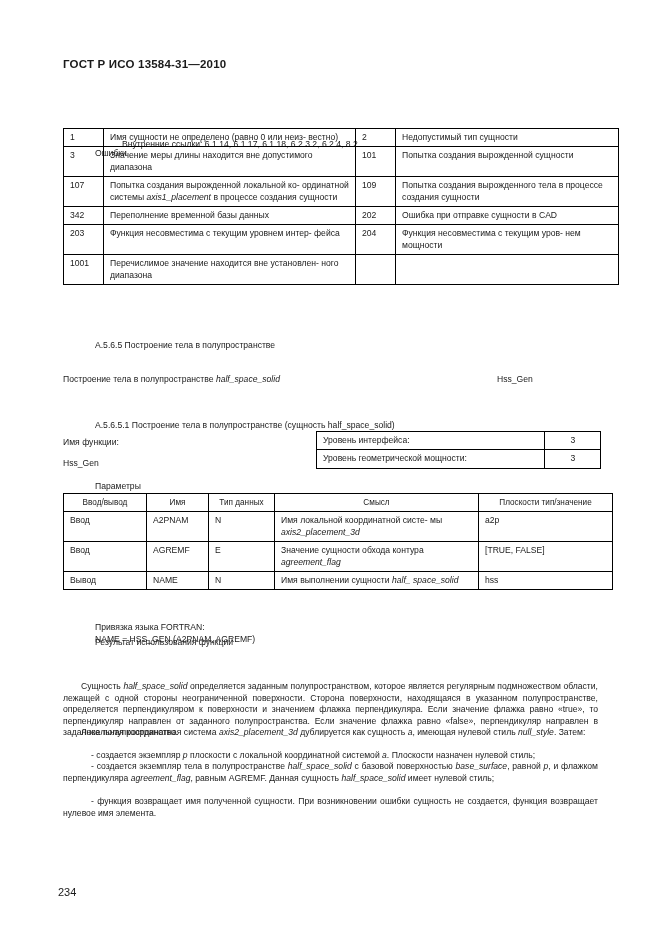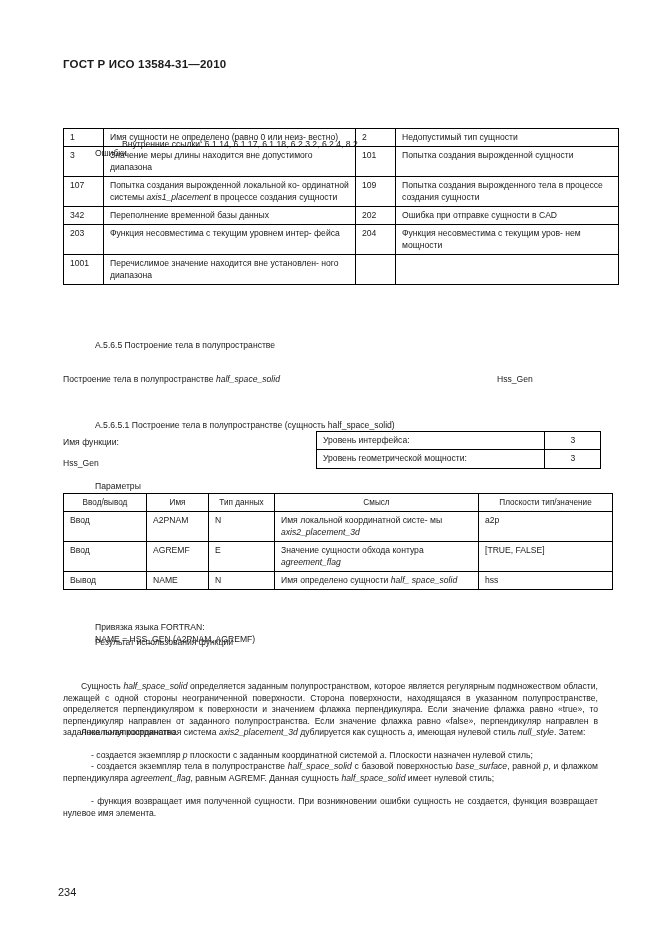--- a/index.html
+++ b/index.html
@@ -248,36 +248,36 @@
         <td class="c-name">AGREMF</td>
         <td class="c-type">E</td>
         <td class="c-mean"><span>Значение сущности обхода контура
 </span><span class="it">agreement_flag</span><span></span></td>
         <td class="c-val">[TRUE, FALSE]</td>
       </tr>
       <tr>
         <td class="c-io">Вывод</td>
         <td class="c-name">NAME</td>
         <td class="c-type">N</td>
-        <td class="c-mean"><span>Имя определено сущности </span><span class="it">half_
+        <td class="c-mean"><span>Имя выполнении сущности </span><span class="it">half_
 space_solid</span><span></span></td>
         <td class="c-val">hss</td>
       </tr>
     </tbody>
   </table>
 
   <div class="tx fortran"><span>Привязка языка FORTRAN:</span><br><span>NAME = HSS_GEN (A2PNAM, AGREMF)</span></div>
 
   <div class="tx result-caption">Результат использования функции</div>
 
   <div class="body-para" id="para-1"><span>Сущность </span><span class="it">half_space_solid</span><span> определяется заданным полупространством, которое является регулярным подмножеством области, лежащей с одной стороны неограниченной поверхности. Сторона поверхности, находящаяся в указанном полупространстве, определяется перпендикуляром к поверхности и значением флажка перпендикуляра. Если значение флажка равно «true», то перпендикуляр направлен от заданного полупространства. Если значение флажка равно «false», перпендикуляр направлен в заданное полупространство.</span></div>
 
   <div class="body-para" id="para-2"><span>Локальная координатная система </span><span class="it">axis2_placement_3d</span><span> дублируется как сущность </span><span class="it">a</span><span>, имеющая нулевой стиль </span><span class="it">null_style</span><span>. Затем:</span></div>
 
-  <div class="body-para" id="para-3"><span>- создается экземпляр </span><span class="it">p</span><span> плоскости с заданным координатной системой </span><span class="it">a</span><span>. Плоскости назначен нулевой стиль;</span></div>
+  <div class="body-para" id="para-3"><span>- создается экземпляр </span><span class="it">p</span><span> плоскости с локальной координатной системой </span><span class="it">a</span><span>. Плоскости назначен нулевой стиль;</span></div>
 
   <div class="body-para" id="para-4"><span>- создается экземпляр тела в полупространстве </span><span class="it">half_space_solid</span><span> с базовой поверхностью </span><span class="it">base_surface</span><span>, равной </span><span class="it">p</span><span>, и флажком перпендикуляра </span><span class="it">agreement_flag</span><span>, равным AGREMF. Данная сущность </span><span class="it">half_space_solid</span><span> имеет нулевой стиль;</span></div>
 
   <div class="body-para" id="para-5">- функция возвращает имя полученной сущности. При возникновении ошибки сущность не создается, функция возвращает нулевое имя элемента.</div>
 
   <div class="page-number">234</div>
 
 </div>
 
 </body></html>

